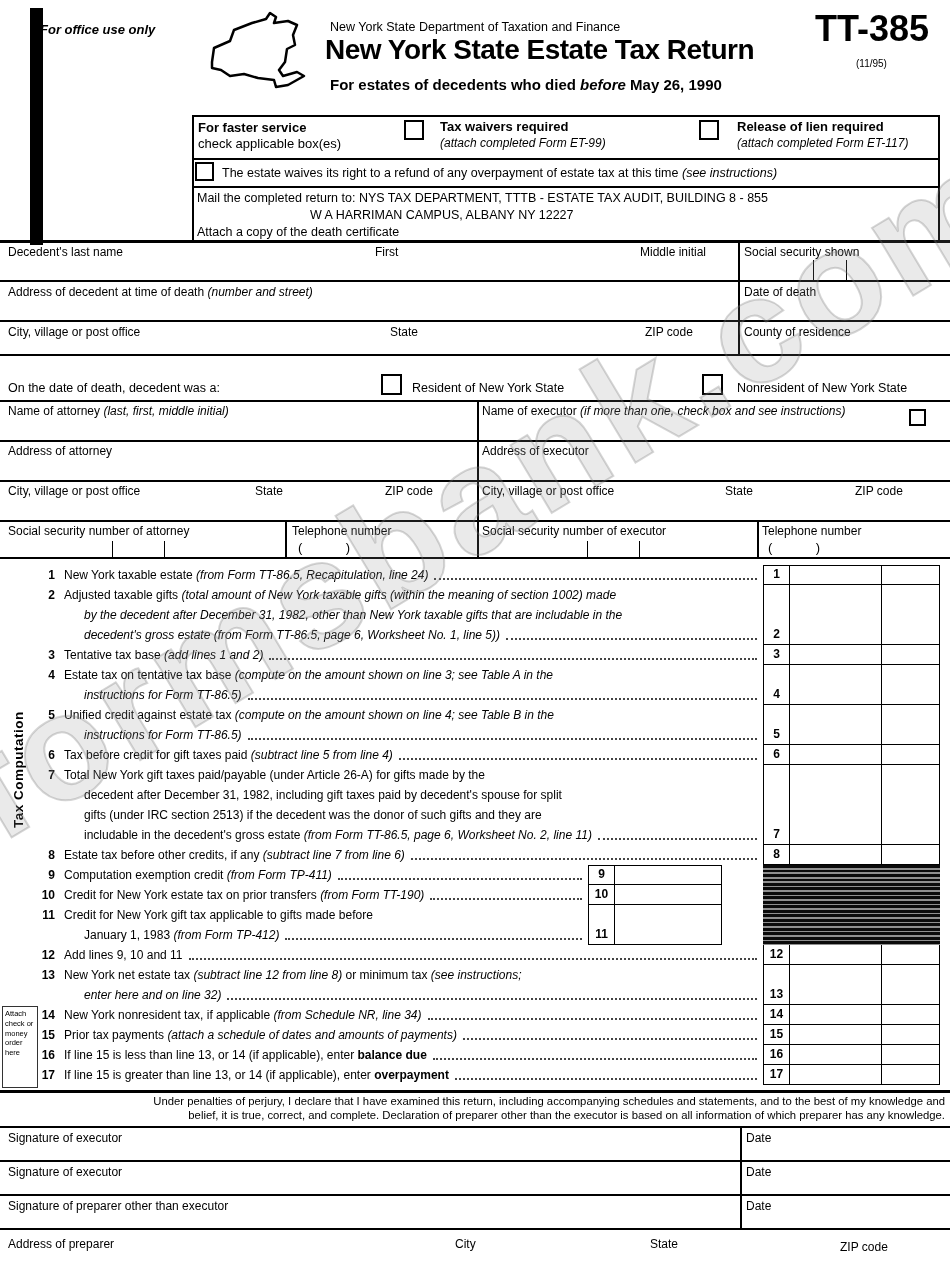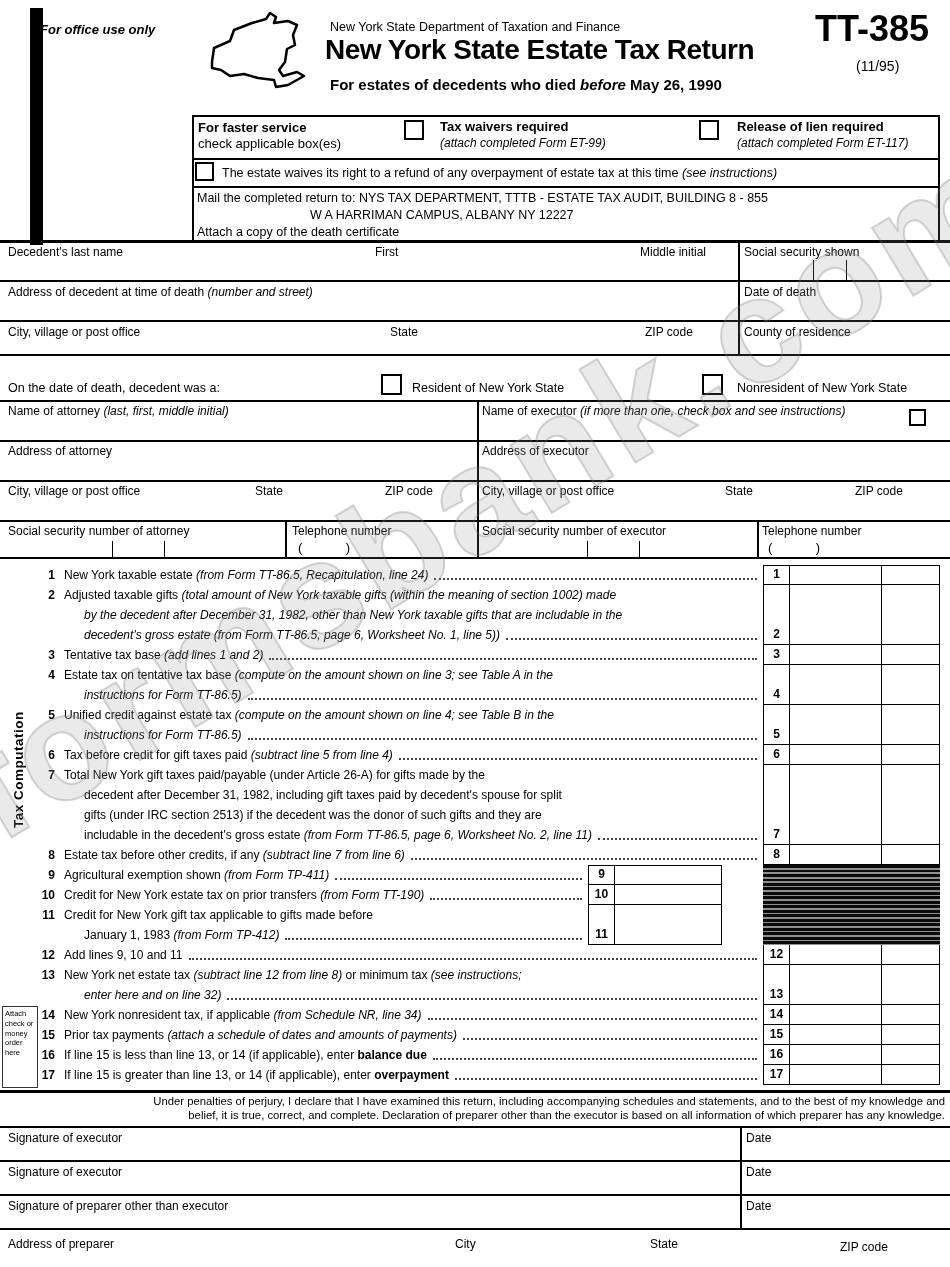--- a/index.html
+++ b/index.html
@@ -11,21 +11,21 @@
   .cb{position:absolute;border:2px solid #000;background:#fff;box-sizing:border-box;}
   .cell{position:absolute;font-size:12px;line-height:1.2;}
   .b{font-weight:bold;}
   .i{font-style:italic;}
   .pre{white-space:pre;}
   .office{left:40px;top:22px;font-size:13px;font-weight:bold;font-style:italic;}
   .dept{left:330px;top:20px;font-size:12.5px;}
   .title{left:325px;top:34px;font-size:28px;font-weight:bold;letter-spacing:-0.5px;text-align:center;}
   .subtitle{left:330px;top:76px;font-size:15px;font-weight:bold;}
   .formnum{left:815px;top:8px;font-size:36px;font-weight:bold;}
-  .rev{left:856px;top:58px;font-size:14px;}
+  .rev{left:856px;top:58px;font-size:10px;}
   .scanbar{left:30px;top:8px;width:13px;height:237px;background:#000;position:absolute;}
   .watermark{position:absolute;left:-40px;top:640px;width:1400px;z-index:40;pointer-events:none;
              transform:rotate(-31deg);transform-origin:140px 100px;
              font-size:150px;font-weight:bold;letter-spacing:6px;
              color:rgba(140,140,140,0.18);-webkit-text-stroke:2px rgba(120,120,120,0.30);}
   
   .comp{left:38px;top:565px;width:902px;height:520px;position:absolute;font-size:12px;}
   .crow{display:flex;align-items:stretch;}
   .cnum{width:26px;text-align:right;padding-right:9px;font-weight:bold;line-height:20px;box-sizing:border-box;flex:0 0 26px;}
   .ctext{flex:1;min-width:0;}
@@ -277,21 +277,21 @@
           </div>
           <div class="cbox">8</div>
           <div class="oamt">
             <div class="cents"></div>
           </div>
         </div>
         <div class="crow inner" style="height: 20px;">
           <div class="cnum">9</div>
           <div class="ctext">
             <div class="cline">
-              <span>Agricultural exemption shown </span>
+              <span>Computation exemption credit </span>
               <span class="i">(from Form TP-411)</span>
               <span class="leader"></span>
             </div>
           </div>
           <div class="cbox ibx">9</div>
           <div class="iamt"></div>
           <div class="igap"></div>
           <div class="cbox"></div>
           <div class="oamt">
             <div class="cents"></div>

